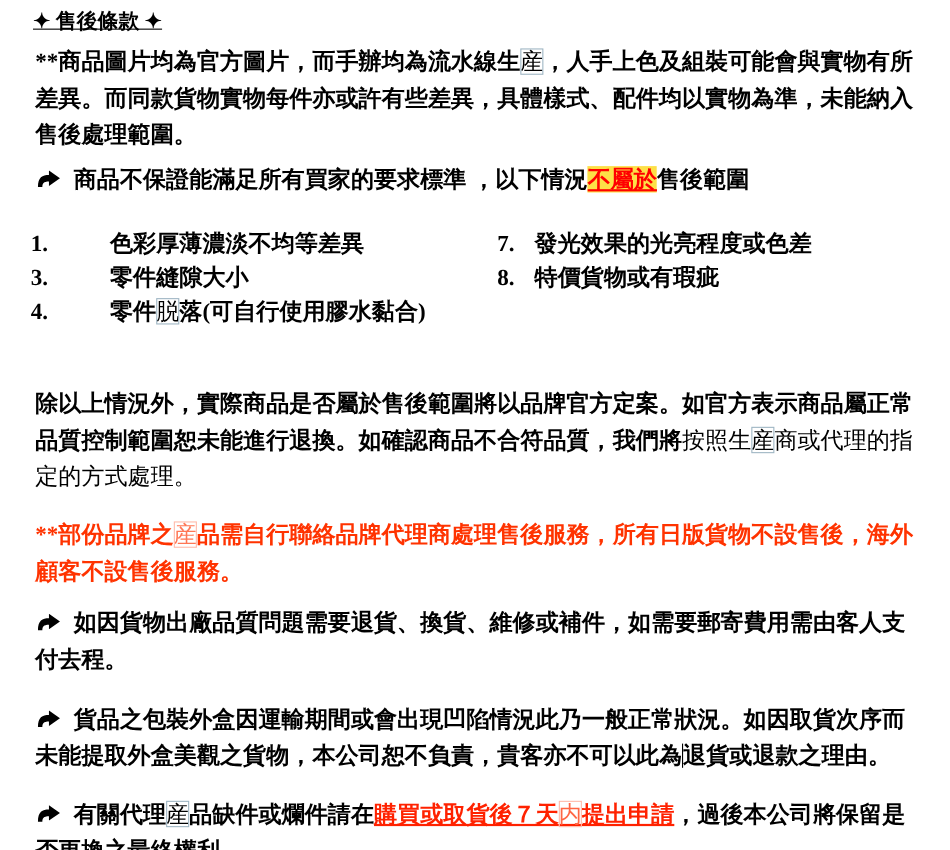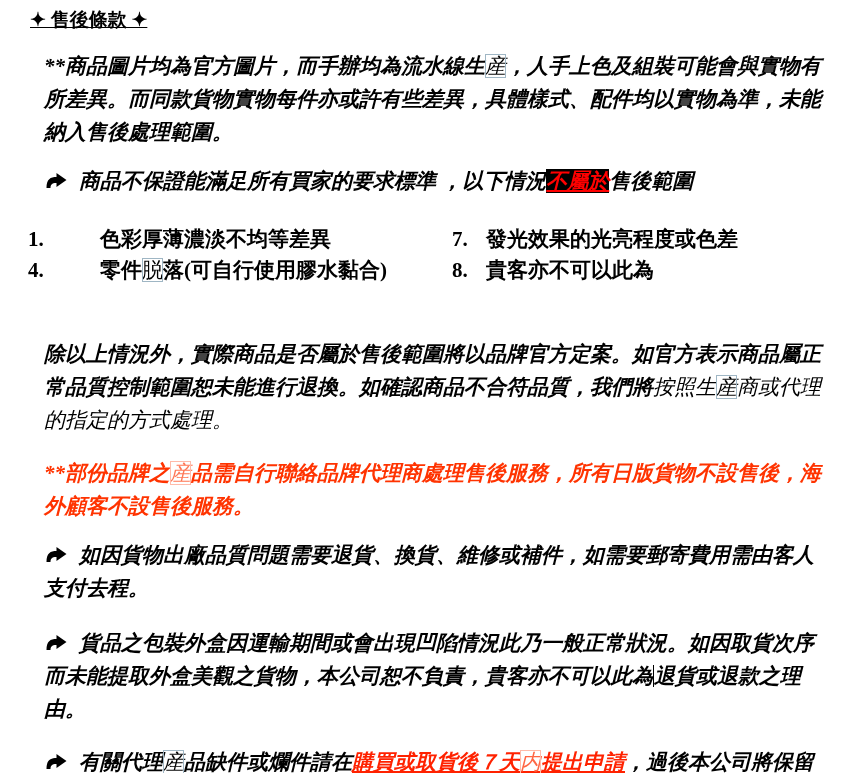--- a/index.html
+++ b/index.html
@@ -6,35 +6,35 @@
   body {
     width:864px; height:773px; box-sizing:border-box;
     padding:4px 20px 0 28px; overflow:hidden;
     font-family:"Liberation Serif","DejaVu Serif",serif;
     font-size:21px; line-height:33px; font-weight:700; color:#000;
   }
   h1.title {
     font-size:19px; line-height:28px; margin:2px 0 6px 2px; font-weight:700;
   }
   h1.title .u { text-decoration:underline; }
-  p { margin:16px;font-style:italic; }
+  p { margin:4px; }
   .intro    { margin-bottom:8px; }
   .notice   { margin-bottom:26px; }
   .cols     { display:grid; grid-template-columns:424px 1fr; margin-bottom:52px; }
   .li       { line-height:31px; white-space:nowrap; }
   .num-l    { display:inline-block; width:72px; }
   .num-r    { display:inline-block; width:34px; }
   .official { margin-bottom:20px; }
   .redpara  { margin-bottom:14px; color:#ff3300; }
   .factory  { margin-bottom:22px; }
   .packing  { margin-bottom:20px; }
   .missing  { margin-bottom:22px; }
   .bullet .arrow { margin-right:12px; vertical-align:-1px; }
   .hl {
-    background:#000000; color:#ff0000; text-decoration:underline;
+    background:#fde047; color:#ff0000; text-decoration:underline;
     text-decoration-color:#ff0000;
   }
   .redlink {
     color:#ff2200; text-decoration:underline; text-decoration-color:#ff2200;
   }
   
   .fb {
     font-weight:400; outline:1px solid #9fb6c4; outline-offset:-1px;
   }
   .fb:empty { outline:none; }
@@ -53,25 +53,26 @@
 
 <p class="intro"><span>**商品圖片均為官方圖片，而手辦均為流水線生</span><span class="fb">産</span><span>，人手上色及組裝可能會與實物有所差異。而同款貨物實物每件亦或許有些差異，具體樣式、配件均以實物為準，未能納入售後處理範圍。</span></p>
 
 <p class="bullet notice"><svg class="arrow" width="23" height="18" viewBox="0 0 22 18">
       <path d="M12,2 L22,9 L12,16 L12,12 C7,12 6,14 6,17 L2,17 C2,8 6,6 12,6 Z" fill="#000"></path>
     </svg><span>商品不保證能滿足所有買家的要求標準 ，以下情況</span><span class="hl">不屬於</span><span>售後範圍</span></p>
 
 <div class="cols">
   <div class="col">
     <div class="li"><span class="num-l">1.</span><span>色彩厚薄濃淡不均等差異</span><span class="fb"></span><span></span></div>
+    <div class="li"><span class="num-l">3.</span><span>零件縫隙大小</span><span class="fb"></span><span></span></div>
     <div class="li"><span class="num-l">4.</span><span>零件</span><span class="fb">脱</span><span>落(可自行使用膠水黏合)</span></div>
   </div>
   <div class="col">
     <div class="li"><span class="num-r">7.</span><span>發光效果的光亮程度或色差</span><span class="fb"></span><span></span></div>
-    <div class="li"><span class="num-r">8.</span><span>貴客亦不可以此為</span><span class="fb"></span><span></span></div>
+    <div class="li"><span class="num-r">8.</span><span>特價貨物或有瑕疵</span><span class="fb"></span><span></span></div>
   </div>
 </div>
 
 <p class="official"><span>除以上情況外，實際商品是否屬於售後範圍將以品牌官方定案。如官方表示商品屬正常品質控制範圍恕未能進行退換。如確認商品不合符品質，我們將</span><span class="alt">按照生</span><span class="fb">産</span><span class="alt">商或代理的指定的方式處理。</span></p>
 
 <p class="redpara"><span>**部份品牌之</span><span class="fb">産</span><span>品需自行聯絡品牌代理商處理售後服務，所有日版貨物不設售後，海外顧客不設售後服務。</span></p>
 
 <p class="bullet factory"><svg class="arrow" width="23" height="18" viewBox="0 0 22 18">
       <path d="M12,2 L22,9 L12,16 L12,12 C7,12 6,14 6,17 L2,17 C2,8 6,6 12,6 Z" fill="#000"></path>
     </svg><span>如因貨物出廠品質問題需要退貨、換貨、維修或補件，如需要郵寄費用需由客人支付去程。</span></p>

